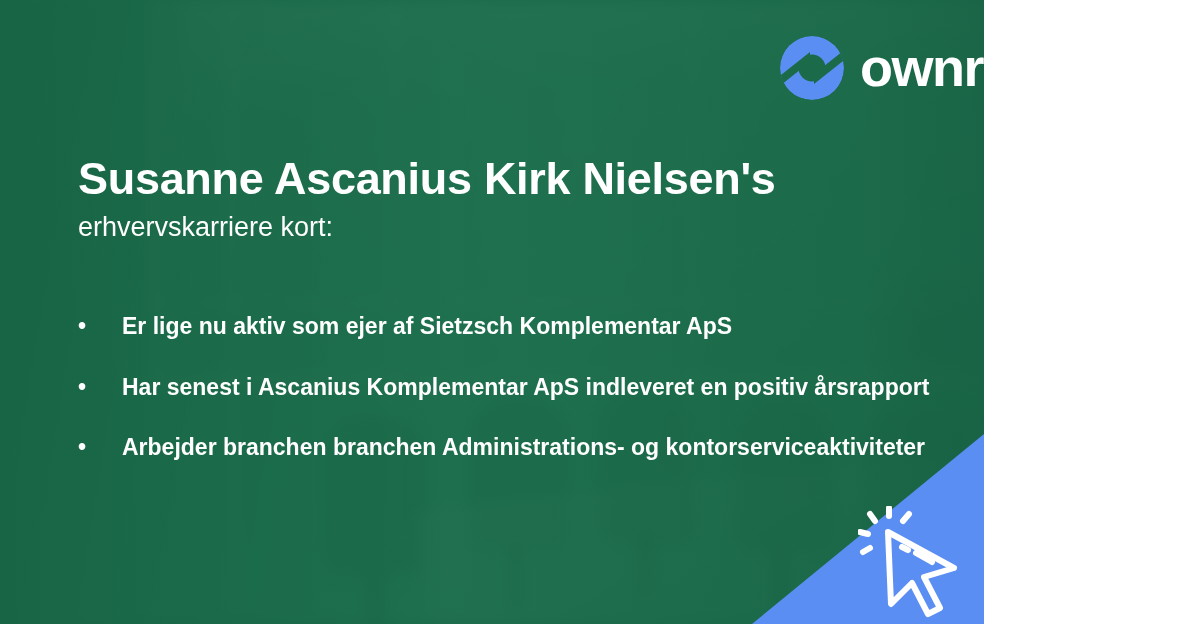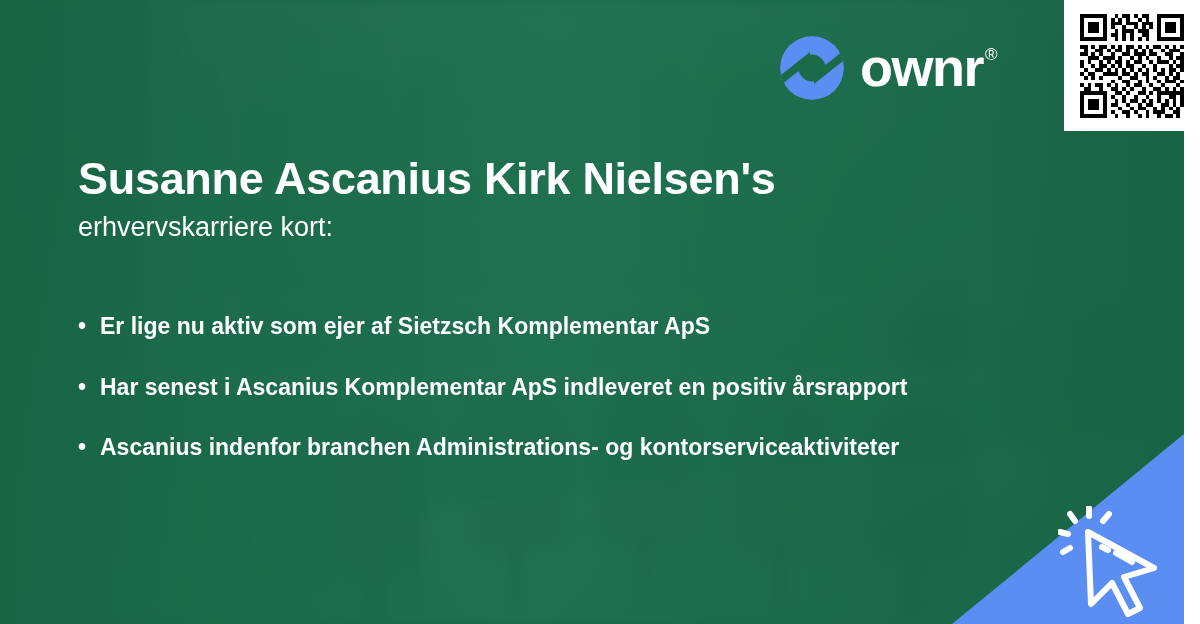--- a/index.html
+++ b/index.html
@@ -6,21 +6,21 @@
     margin: 0;
     padding: 0;
     background: #ffffff;
   }
   body {
     font-family: "Liberation Sans", sans-serif;
   }
 
   #card {
     position: relative;
-    width: 1184px;
+    width: 984px;
     height: 624px;
     overflow: hidden;
     background: #1b6b4a;
   }
 
   
   .bg-photo {
     position: absolute;
     inset: 0;
     overflow: hidden;
@@ -164,21 +164,21 @@
     align-items: flex-start;
     margin-bottom: 28px;
     line-height: 1.42;
   }
   .bullet .dot {
     flex: 0 0 auto;
     width: 22px;
     font-size: 23px;
     line-height: 1.42;
   }
-  .bullet .btext { flex: 1 1 auto; }
+  .bullet .btext { flex: 1 1 auto; margin-left: 22px; }
 
   
   .corner {
     position: absolute;
     right: 0; bottom: 0;
     width: 232px; height: 190px;
     background: #5b8ef3;
     clip-path: polygon(100% 0, 100% 100%, 0 100%);
   }
   .cursor-icon {
@@ -449,21 +449,21 @@
     <div class="bullet">
       <span class="dot">•</span>
       <span class="btext">Er lige nu aktiv som ejer af Sietzsch Komplementar ApS</span>
     </div>
     <div class="bullet">
       <span class="dot">•</span>
       <span class="btext">Har senest i Ascanius Komplementar ApS indleveret en positiv årsrapport</span>
     </div>
     <div class="bullet">
       <span class="dot">•</span>
-      <span class="btext">Ascanius indenfor branchen Administrations- og kontorserviceaktiviteter</span>
+      <span class="btext">Arbejder branchen branchen Administrations- og kontorserviceaktiviteter</span>
     </div>
   </div>
 
   <div class="corner"></div>
   <svg class="cursor-icon" viewBox="0 0 120 118">
     <g fill="none" stroke="#ffffff" stroke-width="6" stroke-linecap="round" stroke-linejoin="round">
       <path d="M30 26 L96 62 L66 71 L82 102 L70 108 L54 77 L33 98 Z"></path>
       <path d="M44 41 L50 44"></path>
       <path d="M58 47 L74 56"></path>
       <path d="M31 10 L31 2"></path>

